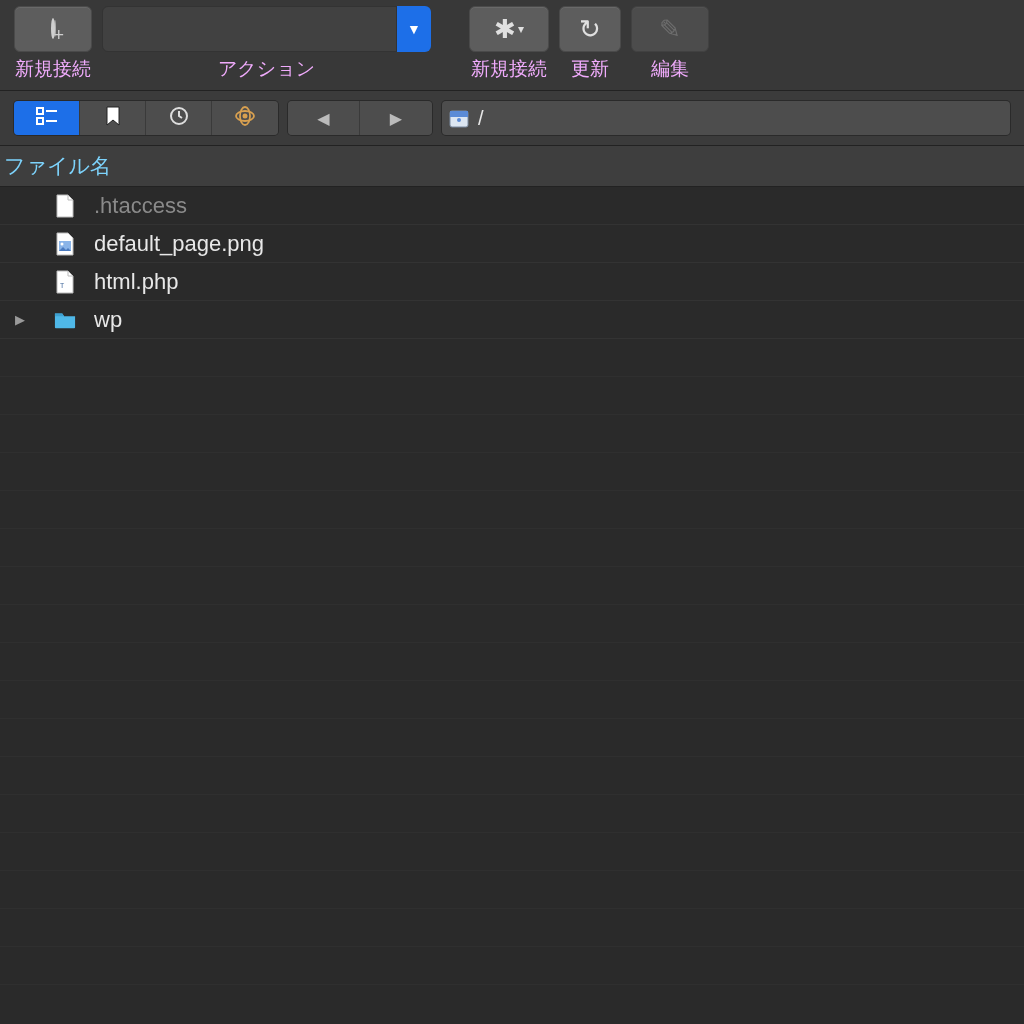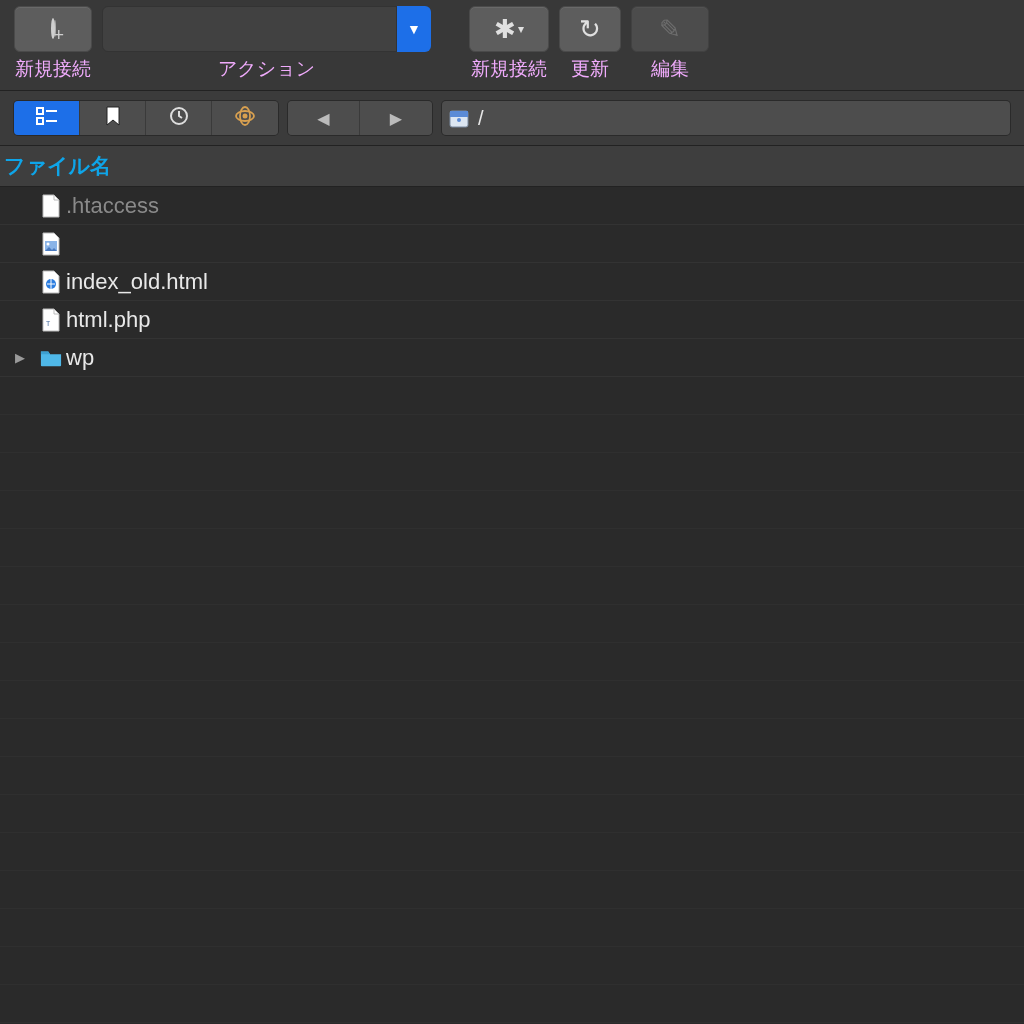--- a/index.html
+++ b/index.html
@@ -43,25 +43,25 @@
 .nav-btn:last-child{border-right:none}
 .nav-arrow{color:#bbb;font-size:16px}
 
 .path-bar{flex:1;height:34px;background:#4d4d4d;border-radius:4px;display:flex;align-items:center;padding:0 6px;gap:8px;box-shadow:0 0 0 1px #2a2a2a}
 .disk-icon{width:22px;height:24px;display:flex;align-items:center;justify-content:center}
 .disk-icon svg{width:22px;height:24px}
 .path-text{font-size:20px;color:#e8e8e8}
 
 
 .col-header{background:#3e3e3e;border-bottom:1px solid #222;padding:6px 4px}
-.col-title{font-size:21px;font-weight:700;color:#0ea5e9}
+.col-title{font-size:21px;font-weight:400;color:#7dd3fc}
 
 
 .file-list{}
-.row{height:38px;display:flex;align-items:center;border-bottom:1px solid #333;padding-left:10px;gap:4px}
+.row{height:38px;display:flex;align-items:center;border-bottom:1px solid #333;padding-left:10px;gap:18px}
 .row.empty{border-bottom:1px solid #2f2f2f}
 .expand-cell{width:20px;display:flex;justify-content:center}
 .expand-tri{color:#9a9a9a;font-size:13px}
 .file-icon{width:22px;height:26px;display:flex;align-items:center;justify-content:center;margin-left:6px}
 .file-name{font-size:22px;color:#e8e8e8}
 .file-name.dim{color:#8a8a8a}
 
 
 .doc-svg{width:20px;height:24px}
 </style>
@@ -198,33 +198,23 @@
   <div class="row">
     <span class="expand-cell"></span>
     <span class="file-icon">
       <svg class="doc-svg" viewBox="0 0 20 24">
           <path d="M2 1h11l5 5v17H2z" fill="#fff" stroke="#bbb"></path>
           <rect x="4" y="9" width="12" height="10" fill="#8ab4e8"></rect>
           <circle cx="7" cy="12" r="1.5" fill="#fff"></circle>
           <path d="M4 19l4-4 3 3 2-2 3 3v0H4z" fill="#4a7abf"></path>
         </svg>
     </span>
-  </div>
-
-  <div class="row">
-    <span class="expand-cell"></span>
-    <span class="file-icon">
-      <svg class="doc-svg" viewBox="0 0 20 24">
-          <path d="M2 1h11l5 5v17H2z" fill="#fff" stroke="#bbb"></path>
-          <circle cx="10" cy="14" r="5" fill="#2b7de0"></circle>
-          <path d="M6 14h8M10 9v10" stroke="#fff" stroke-width="1"></path>
-        </svg>
-    </span>
-    <span class="file-name">index_old.html</span>
-  </div>
+    <span class="file-name">default_page.png</span>
+  </div>
+
 
   <div class="row">
     <span class="expand-cell"></span>
     <span class="file-icon">
       <svg class="doc-svg" viewBox="0 0 20 24">
           <path d="M2 1h11l5 5v17H2z" fill="#fff" stroke="#bbb"></path>
           <path d="M13 1v5h5" fill="none" stroke="#bbb"></path>
           <text x="5" y="18" font-size="7" fill="#4a6fa0" font-family="monospace">T</text>
         </svg>
     </span>

